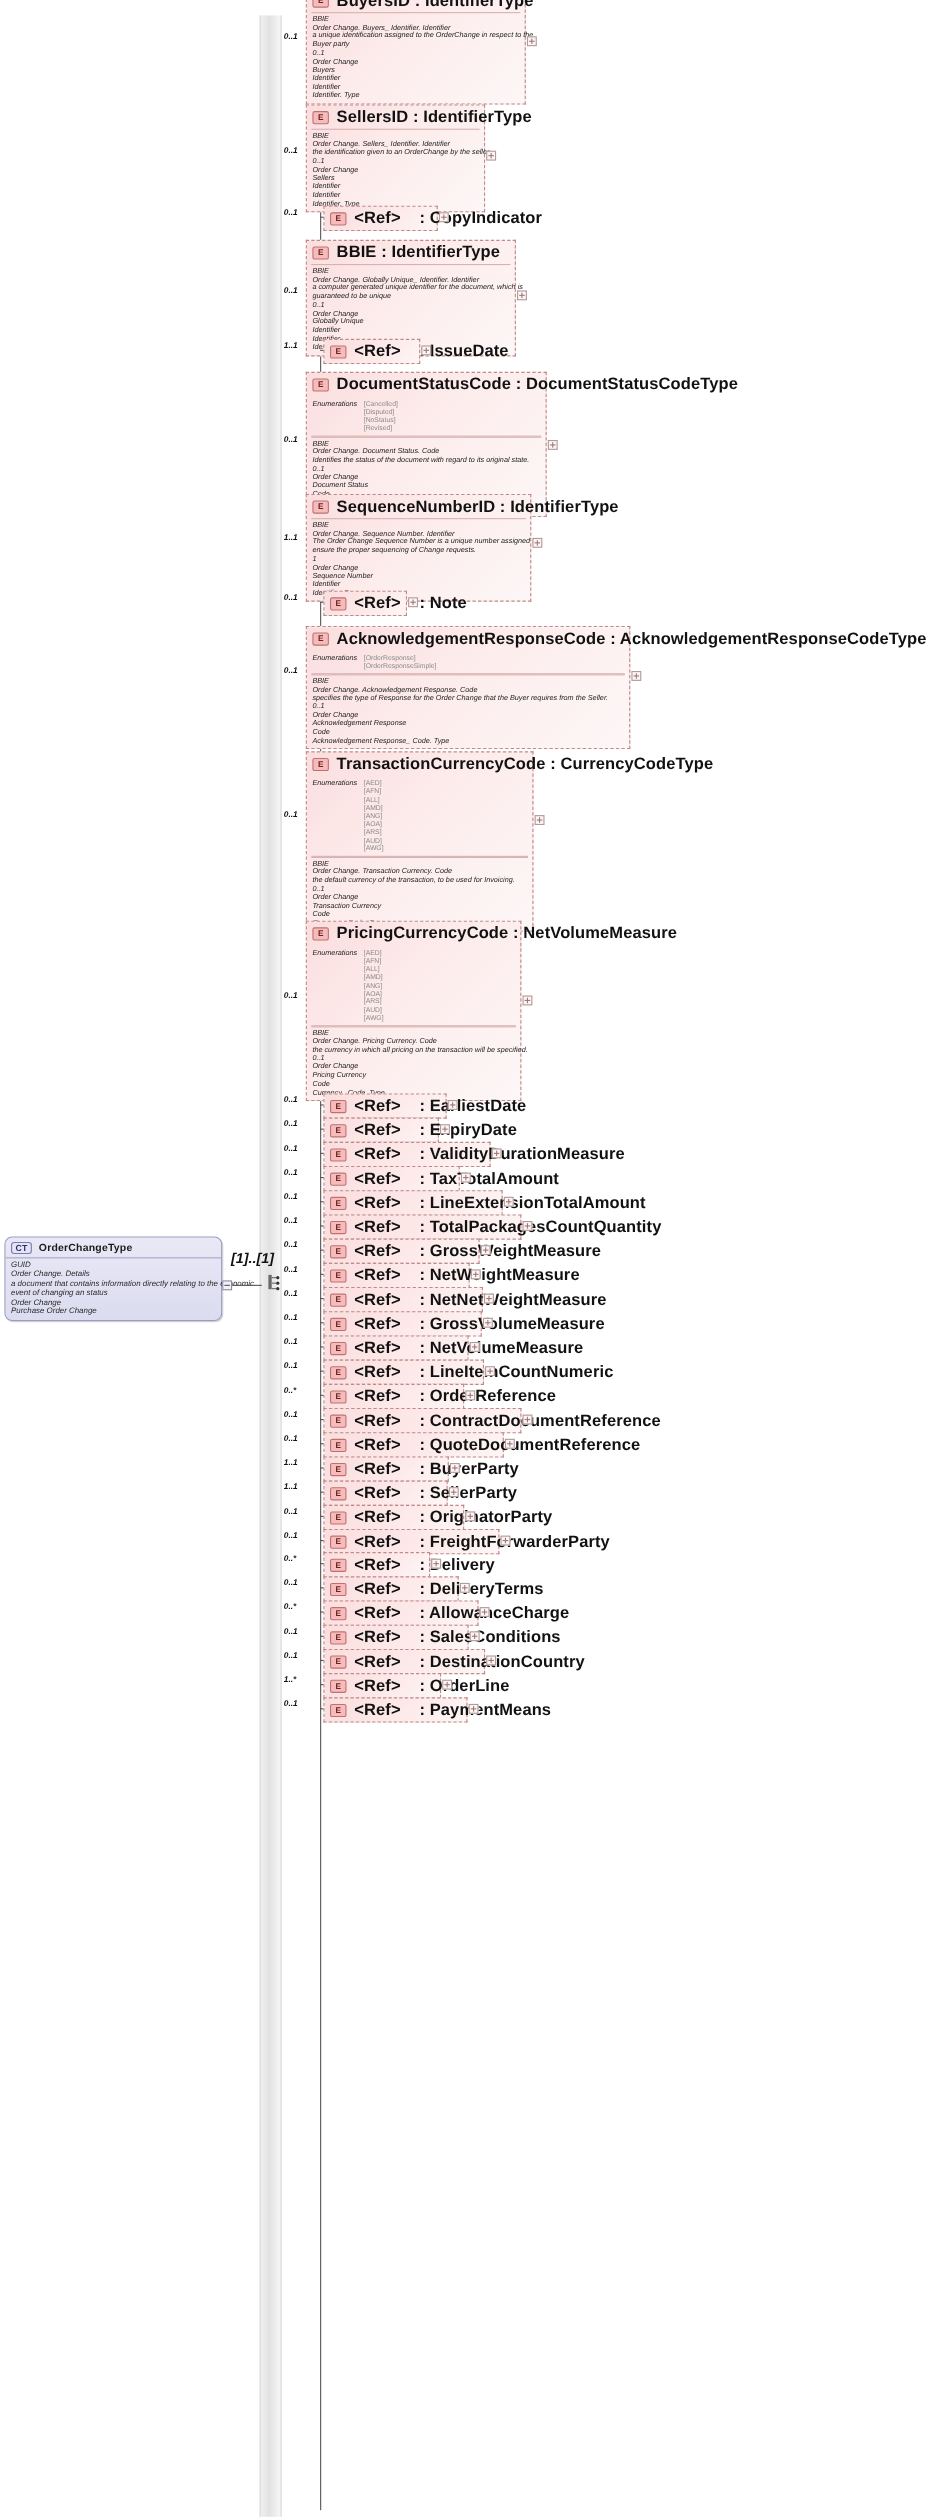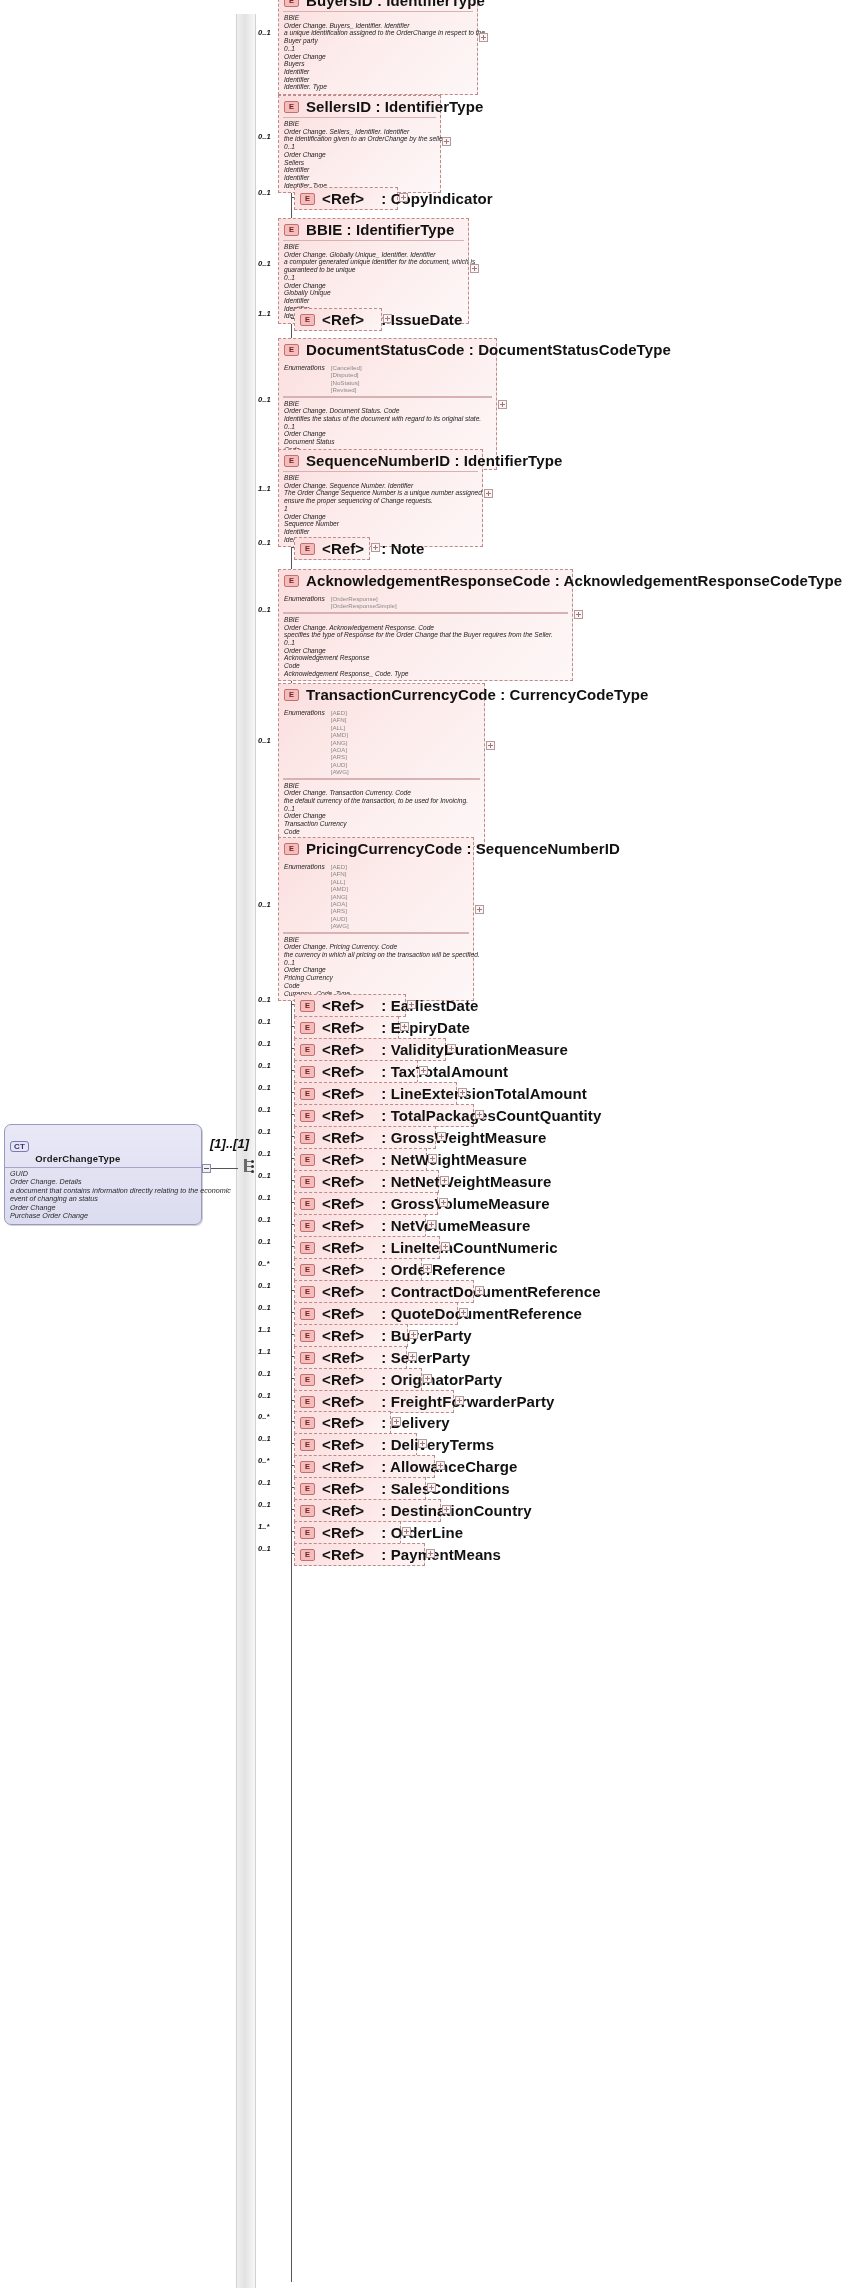--- a/index.html
+++ b/index.html
@@ -14,21 +14,21 @@
     border:1px solid #9a9ac0; border-radius:7px;
     background:linear-gradient(180deg,#e8e8f6 0%, #dcdcf0 100%);
     box-shadow:1px 1px 0 rgba(0,0,0,.18);
     font-size:9px;
   }
   #root-node .hdr{display:flex;align-items:center;gap:6px;padding:4px 5px 3px 5px;}
   #root-node .ct{
     border:1px solid #7b7bb0;border-radius:3px;background:#e4e4f5;
     font-size:8px;font-weight:bold;padding:0px 3px;letter-spacing:.3px;color:#33336a;
   }
-  #root-node .title{font-size:9.5px;font-weight:bold;color:#1a1a1a;letter-spacing:.2px;margin-top:24px;}
+  #root-node .title{font-size:9.5px;font-weight:bold;color:#1a1a1a;letter-spacing:.2px;}
   #root-node .body{border-top:1px solid #a6a6cc;padding:2px 5px 4px 5px;}
   #root-node .body div{font-style:italic;font-size:7.2px;line-height:8.4px;color:#2a2a2a;white-space:nowrap;}
 
   
   .hline{position:absolute;height:1px;background:#555;}
   .collapse-box{
     position:absolute;width:9px;height:9px;border:1px solid #8a8aa8;background:#f2f2f6;
     box-sizing:border-box;
   }
   .collapse-box:before{content:"";position:absolute;left:1px;top:3px;width:5px;height:1px;background:#555;}
@@ -306,21 +306,21 @@
         <div>Code</div>
         <div>Currency_ Code. Type</div>
       </div>
     </div>
     <div class="stub" style="left: 291px; top: 745px;"></div>
     <div class="card" style="left: 258px; top: 736px;">0..1</div>
     <div class="plus-box" style="left: 486px; top: 741px;"></div>
     <div class="node" style="left: 278px; top: 837px; width: 196px; min-height: 144px;">
       <div class="nh">
         <span class="ebadge">E</span>
-        <span class="nname">PricingCurrencyCode : SequenceNumberID</span>
+        <span class="nname">PricingCurrencyCode : NetVolumeMeasure</span>
       </div>
       <div class="enum">
         <span class="elab">Enumerations</span>
         <span class="evals">
           <div>[AED]</div>
           <div>[AFN]</div>
           <div>[ALL]</div>
           <div>[AMD]</div>
           <div>[ANG]</div>
           <div>[AOA]</div>

